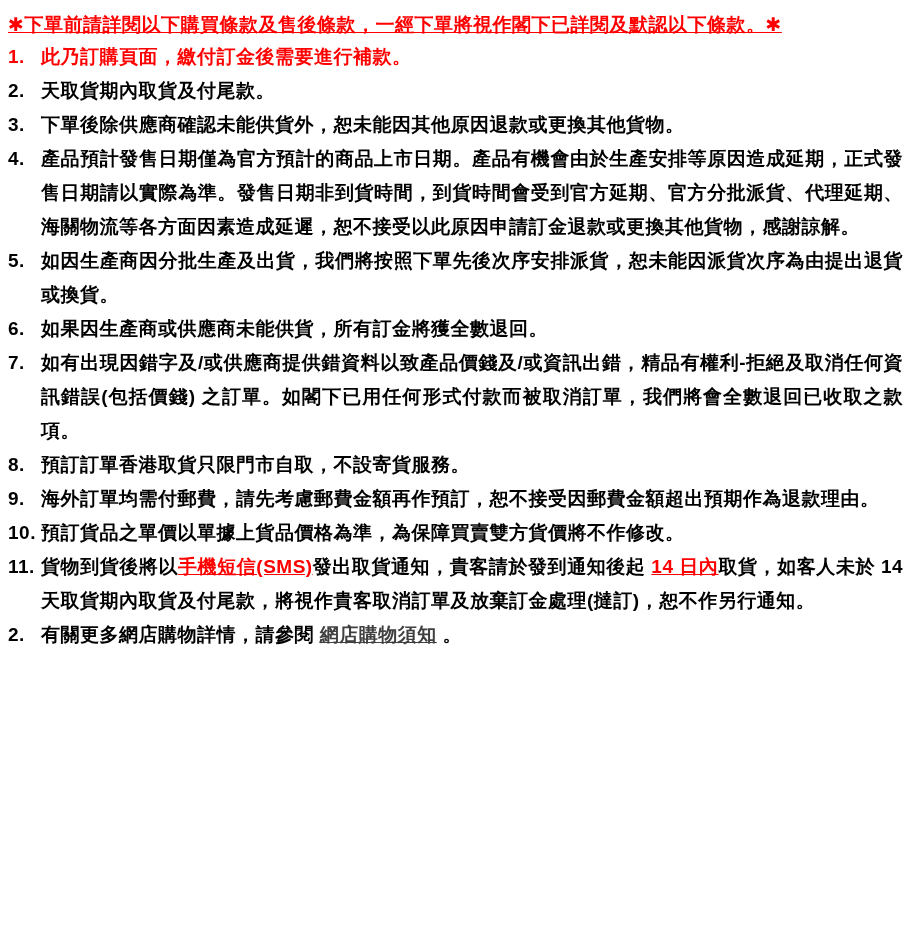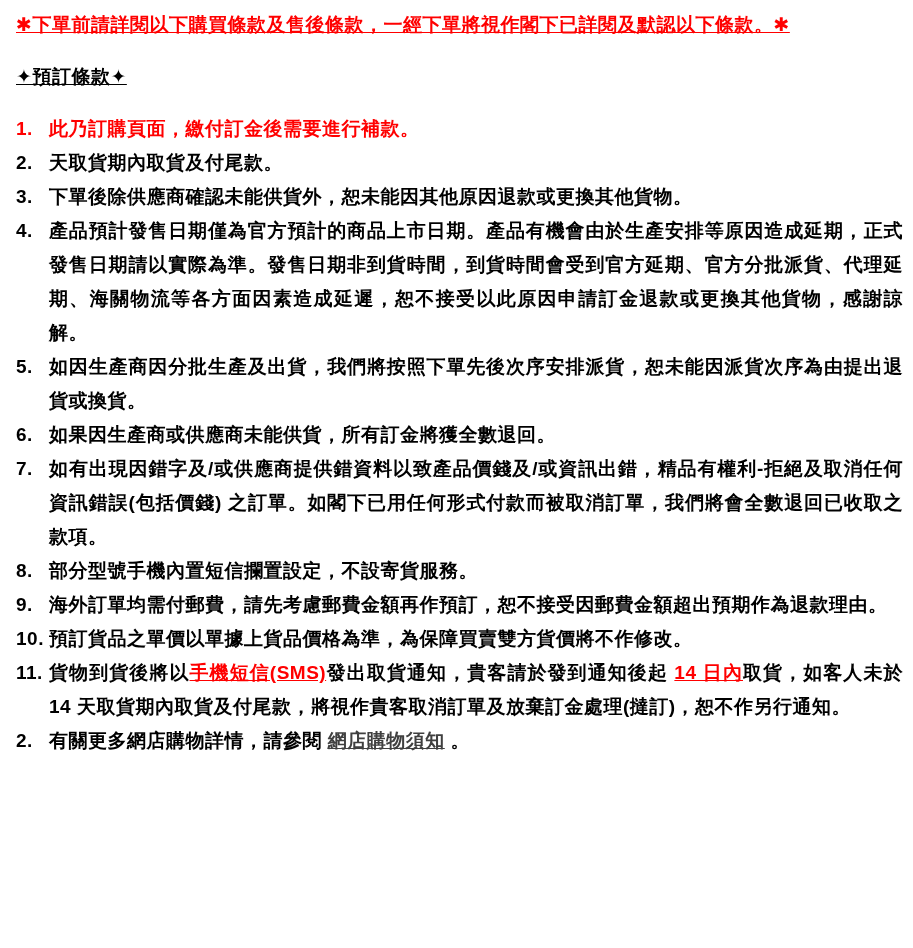--- a/index.html
+++ b/index.html
@@ -9,21 +9,21 @@
   }
   body {
     width: 913px;
     min-height: 948px;
     font-family: "Liberation Sans", "DejaVu Sans", sans-serif;
     font-weight: 700;
     color: #000000;
     box-sizing: border-box;
   }
   .page {
-    padding: 8px 10px 10px 16px;
+    padding: 8px 10px 10px 8px;
     box-sizing: border-box;
   }
   .notice {
     color: #ff0000;
     font-size: 19px;
     line-height: 30px;
     text-decoration: underline;
     margin: 2px 0 0 0;
     letter-spacing: 0.5px;
   }
@@ -67,29 +67,28 @@
     text-decoration: underline;
     cursor: pointer;
   }
 </style>
 </head>
 <body>
 
 <div class="page">
   <div class="notice">✱下單前請詳閱以下購買條款及售後條款，一經下單將視作閣下已詳閱及默認以下條款。✱</div>
 
-  <div class="section-title">✦預訂條款✦</div>
 
   <div class="terms" id="terms-list">
       <div class="term-item red"><span class="term-number">1.</span><span class="term-text"><span>此乃訂購頁面，繳付訂金後需要進行補款。</span></span></div>
       <div class="term-item"><span class="term-number">2.</span><span class="term-text"><span>天取貨期內取貨及付尾款。</span></span></div>
       <div class="term-item"><span class="term-number">3.</span><span class="term-text"><span>下單後除供應商確認未能供貨外，恕未能因其他原因退款或更換其他貨物。</span></span></div>
       <div class="term-item"><span class="term-number">4.</span><span class="term-text"><span>產品預計發售日期僅為官方預計的商品上市日期。產品有機會由於生產安排等原因造成延期，正式發售日期請以實際為準。發售日期非到貨時間，到貨時間會受到官方延期、官方分批派貨、代理延期、海關物流等各方面因素造成延遲，恕不接受以此原因申請訂金退款或更換其他貨物，感謝諒解。</span></span></div>
       <div class="term-item"><span class="term-number">5.</span><span class="term-text"><span>如因生產商因分批生產及出貨，我們將按照下單先後次序安排派貨，恕未能因派貨次序為由提出退貨或換貨。</span></span></div>
       <div class="term-item"><span class="term-number">6.</span><span class="term-text"><span>如果因生產商或供應商未能供貨，所有訂金將獲全數退回。</span></span></div>
       <div class="term-item"><span class="term-number">7.</span><span class="term-text"><span>如有出現因錯字及/或供應商提供錯資料以致產品價錢及/或資訊出錯，精品有權利-拒絕及取消任何資訊錯誤(包括價錢) 之訂單。如閣下已用任何形式付款而被取消訂單，我們將會全數退回已收取之款項。</span></span></div>
-      <div class="term-item"><span class="term-number">8.</span><span class="term-text"><span>部分型號手機內置短信攔置設定，不設寄貨服務。</span></span></div>
+      <div class="term-item"><span class="term-number">8.</span><span class="term-text"><span>預訂訂單香港取貨只限門市自取，不設寄貨服務。</span></span></div>
       <div class="term-item"><span class="term-number">9.</span><span class="term-text"><span>海外訂單均需付郵費，請先考慮郵費金額再作預訂，恕不接受因郵費金額超出預期作為退款理由。</span></span></div>
       <div class="term-item"><span class="term-number">10.</span><span class="term-text"><span>預訂貨品之單價以單據上貨品價格為準，為保障買賣雙方貨價將不作修改。</span></span></div>
       <div class="term-item"><span class="term-number">11.</span><span class="term-text"><span>貨物到貨後將以</span><span class="red-underline">手機短信(SMS)</span><span>發出取貨通知，貴客請於發到通知後起 </span><span class="red-underline">14 日內</span><span>取貨，如客人未於 14 天取貨期內取貨及付尾款，將視作貴客取消訂單及放棄訂金處理(撻訂)，恕不作另行通知。</span></span></div>
       <div class="term-item"><span class="term-number">2.</span><span class="term-text"><span>有關更多網店購物詳情，請參閱 </span><a href="#" class="inline-link">網店購物須知</a><span> 。</span></span></div>
     </div>
 </div>
 
 </body></html>

